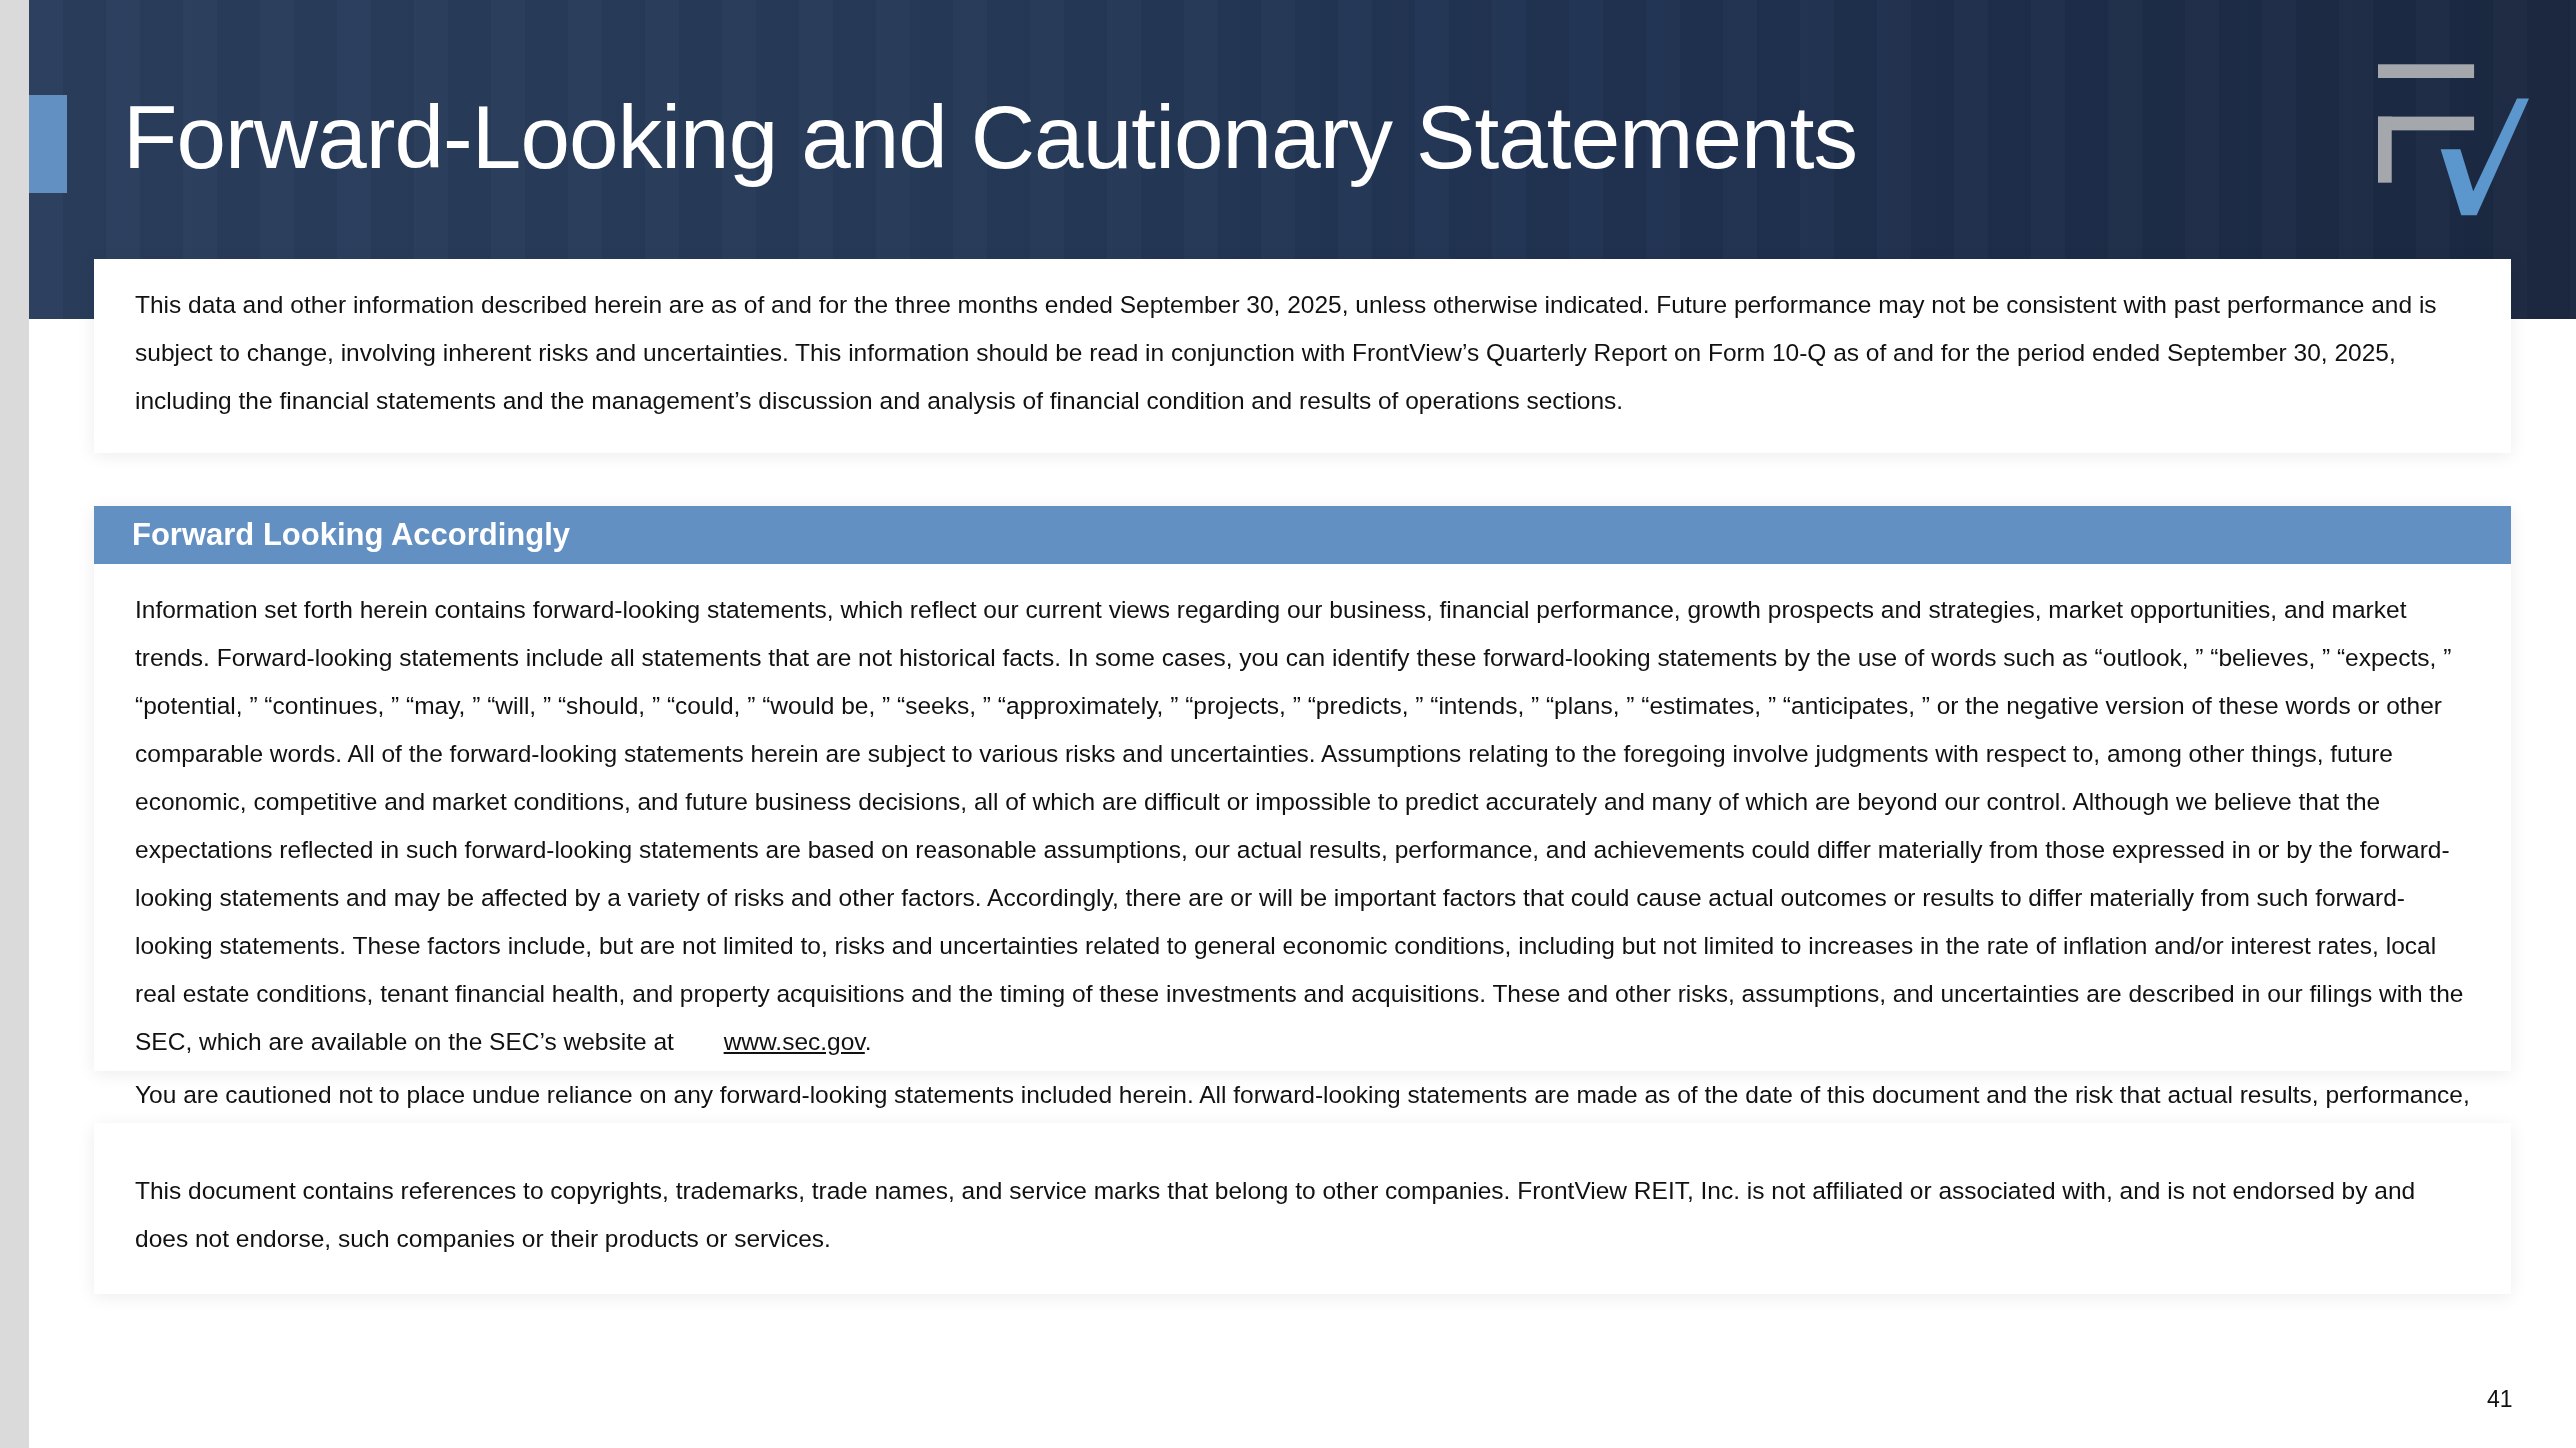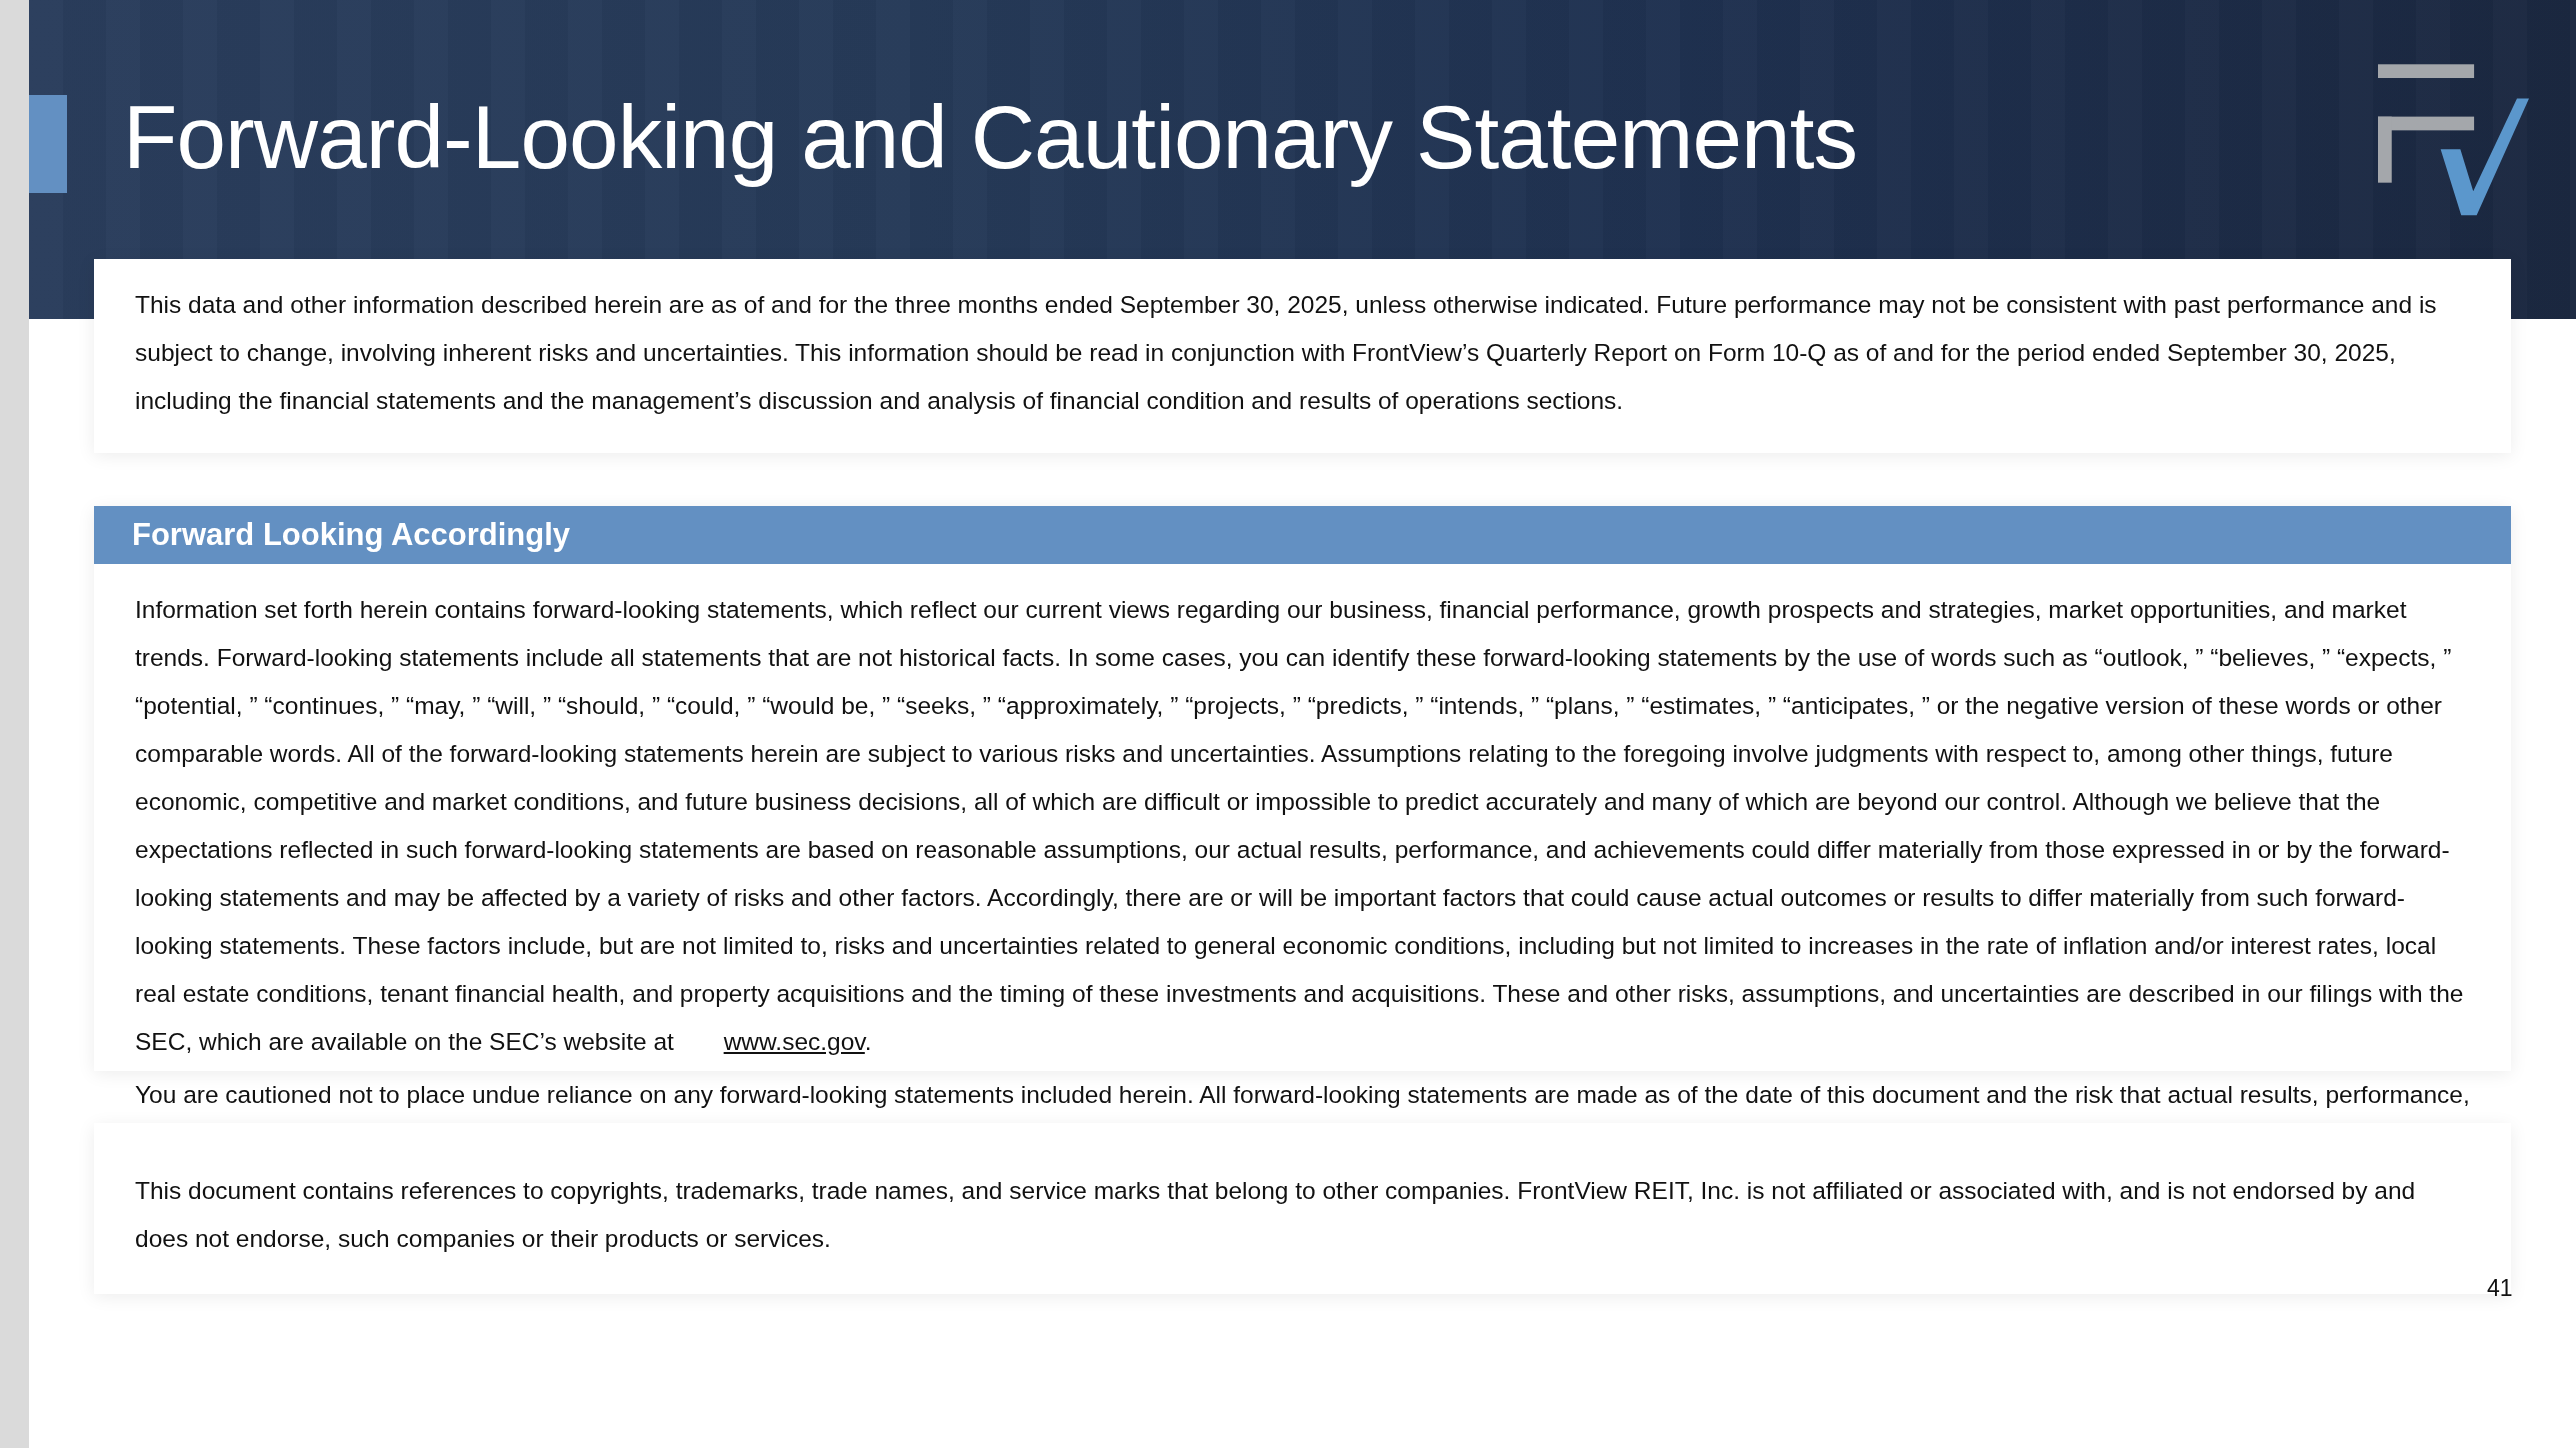--- a/index.html
+++ b/index.html
@@ -52,21 +52,21 @@
       padding: 22px 41px 19px 41px;
       color: #111111; font-size: 24.5px; line-height: 48px;
     }
     .card-body p + p { margin-top: 5px; }
     .card-body a { color: #111111; text-decoration: underline; margin-left: 43px; }
     .card-about { top: 259px; height: 194px; }
     .card-fls { top: 506px; height: 565px; }
     .card-ip { top: 1123px; height: 171px; }
     .card-ip .card-body { padding-top: 44px; }
     .page-number {
-      position: absolute; left: 2487px; top: 1275px;
+      position: absolute; left: 2487px; top: 1386px;
       font-size: 23px; color: #111111;
     }
   </style>
 </head>
 <body>
 
 <div class="page">
 
   <div class="left-rail"></div>
 

